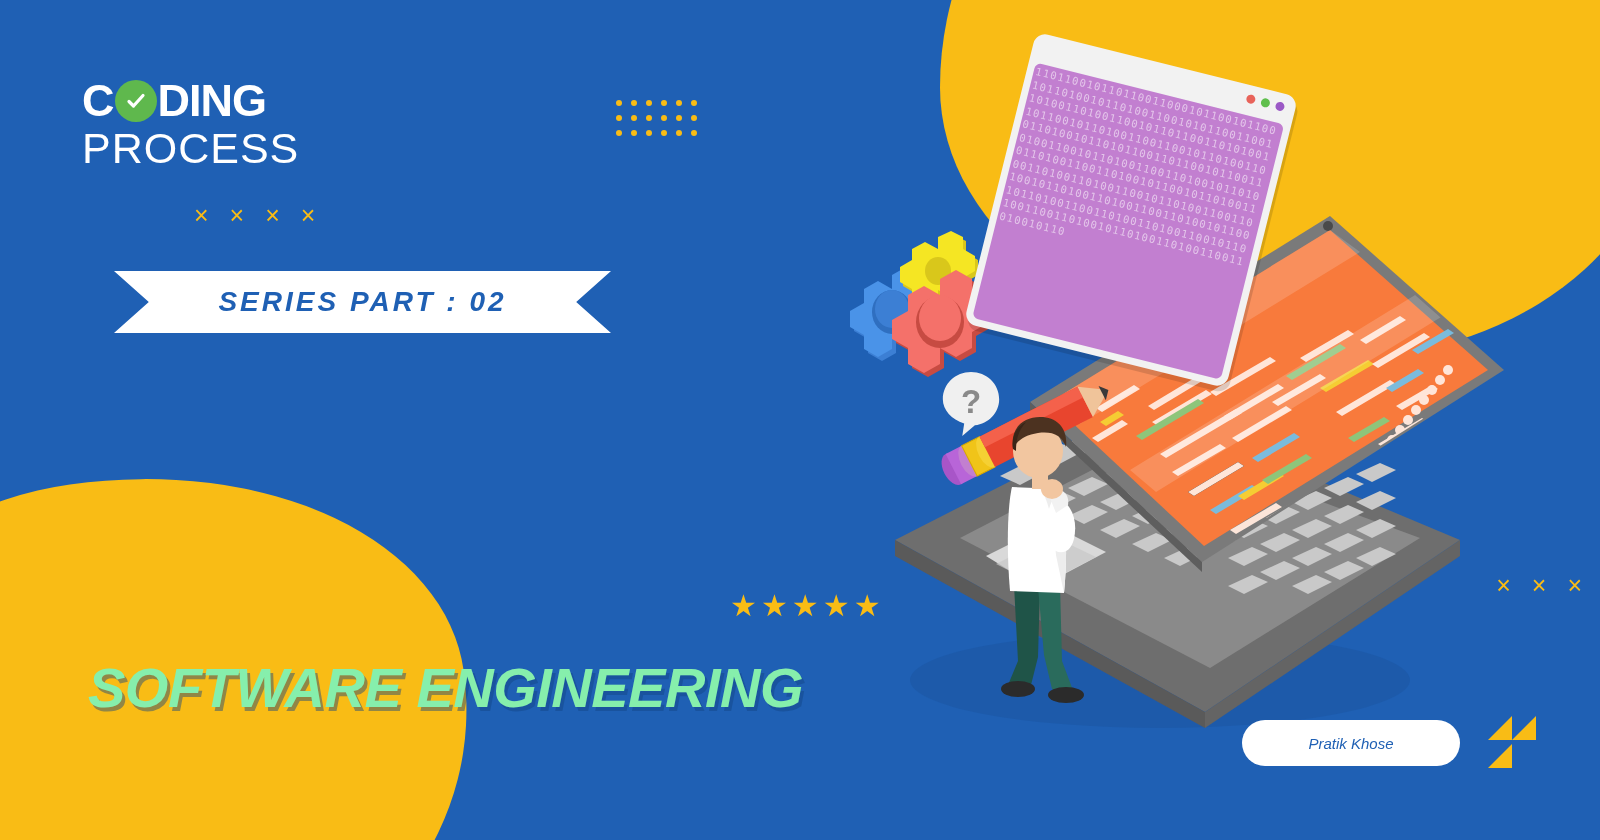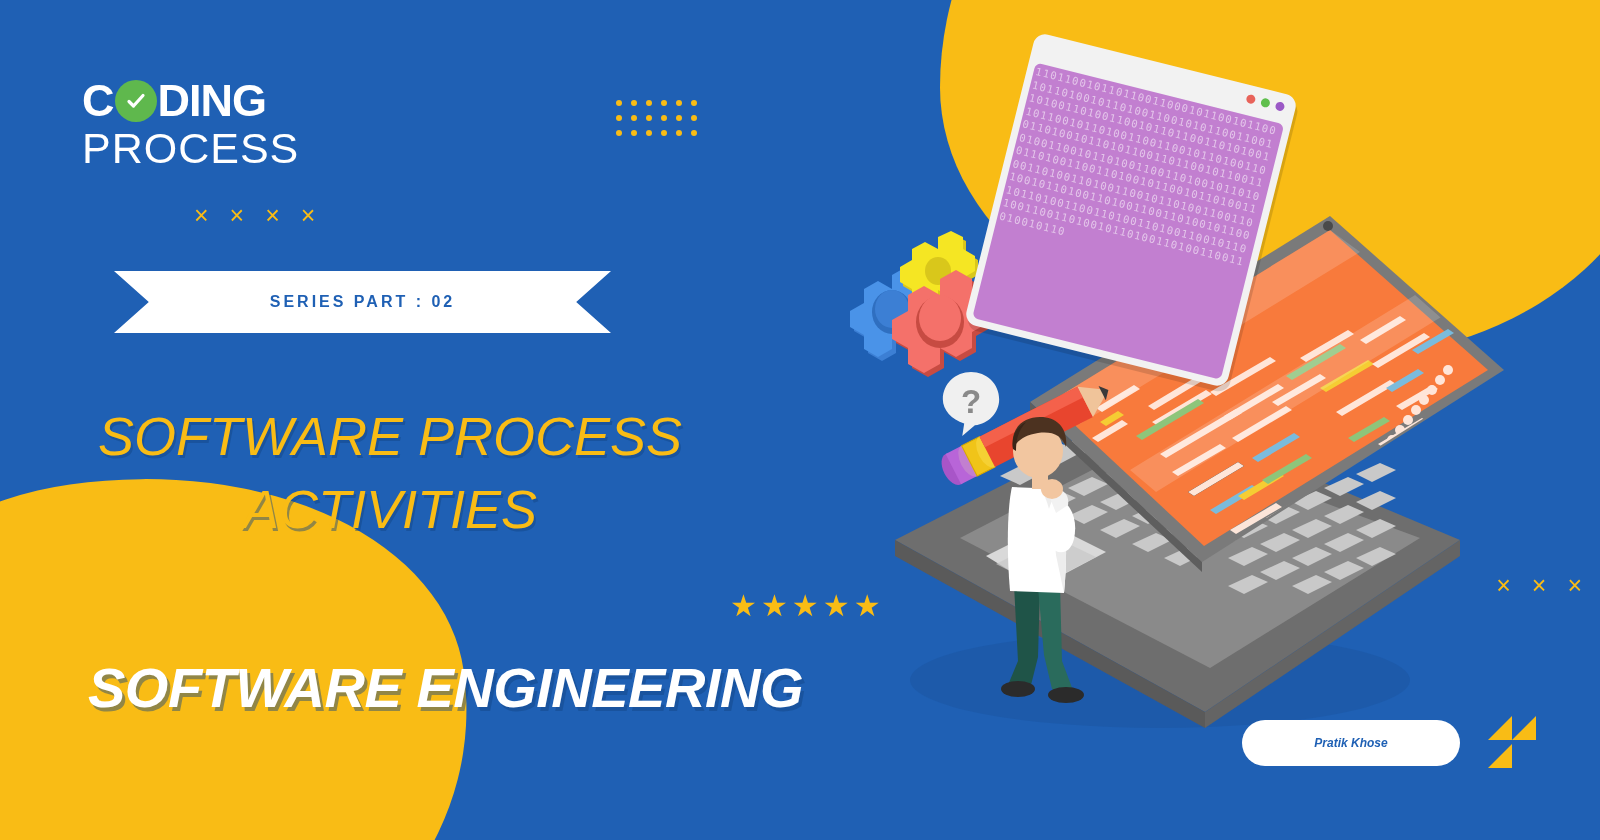--- a/index.html
+++ b/index.html
@@ -72,22 +72,22 @@
   }
   #ribbon-shape {
     left:114px; top:271px;
     width:497px; height:62px;
     background:#ffffff;
     -webkit-clip-path:polygon(0 0, 100% 0, 93% 50%, 100% 100%, 0 100%, 7% 50%);
     clip-path:polygon(0 0, 100% 0, 93% 50%, 100% 100%, 0 100%, 7% 50%);
     display:flex; align-items:center; justify-content:center;
   }
   #ribbon-label {
-    color:#1F60B4; font-size:16px; font-weight:bold;
-    letter-spacing:3px;
+    color:#1F60B4; font-size:28px; font-weight:bold;
+    font-style:italic; letter-spacing:3px;
   }
 
   
   #main-title {
     left:60px; top:400px; width:660px;
     text-align:center;
     color:#F9BC15;
     font-size:54px;
     font-style:italic;
     font-weight:300;
@@ -95,39 +95,39 @@
     letter-spacing:0px;
     text-shadow:2px 3px 0 rgba(18,68,130,.45);
   }
   #stars {
     left:730px; top:591px;
     display:flex; gap:4px;
   }
   .star { color:#F9BC15; font-size:30px; line-height:1; }
   #sub-title {
     left:88px; top:655px;
-    color:#ffffff;
+    color:#86efac;
     font-size:56px;
     font-weight:bold;
     font-style:italic;
     letter-spacing:-0.5px;
     text-shadow:3px 4px 0 rgba(18,68,130,.45);
   }
 
   
   #author-badge {
     left:1242px; top:720px;
     width:218px; height:46px;
     background:#ffffff;
     border-radius:23px;
     display:flex; align-items:center; justify-content:center;
   }
   #author-name {
-    color:#1F60B4; font-size:12px;
-    font-weight:bold; font-style:italic;text-align:center;
+    color:#1F60B4; font-size:15px;
+    font-weight:normal; font-style:italic;text-align:center;
   }
   #author-logo {
     left:1486px; top:714px;
     width:52px; height:56px;
   }
 
   
   #illustration {
     left:800px; top:40px;
     width:720px; height:730px;
@@ -472,21 +472,20 @@
     <span class="grid-dot"></span>
     <span class="grid-dot"></span>
     <span class="grid-dot"></span>
     <span class="grid-dot"></span>
   </div>
 
   <div class="abs" id="ribbon-shape">
     <span id="ribbon-label">SERIES PART : 02</span>
   </div>
 
-  <div class="abs" id="main-title">SOFTWARE PROCESS ACTIVITIES</div>
 
   <div class="abs" id="stars">
     <span class="star">★</span>
     <span class="star">★</span>
     <span class="star">★</span>
     <span class="star">★</span>
     <span class="star">★</span>
   </div>
 
   <div class="abs" id="sub-title">SOFTWARE ENGINEERING</div>

